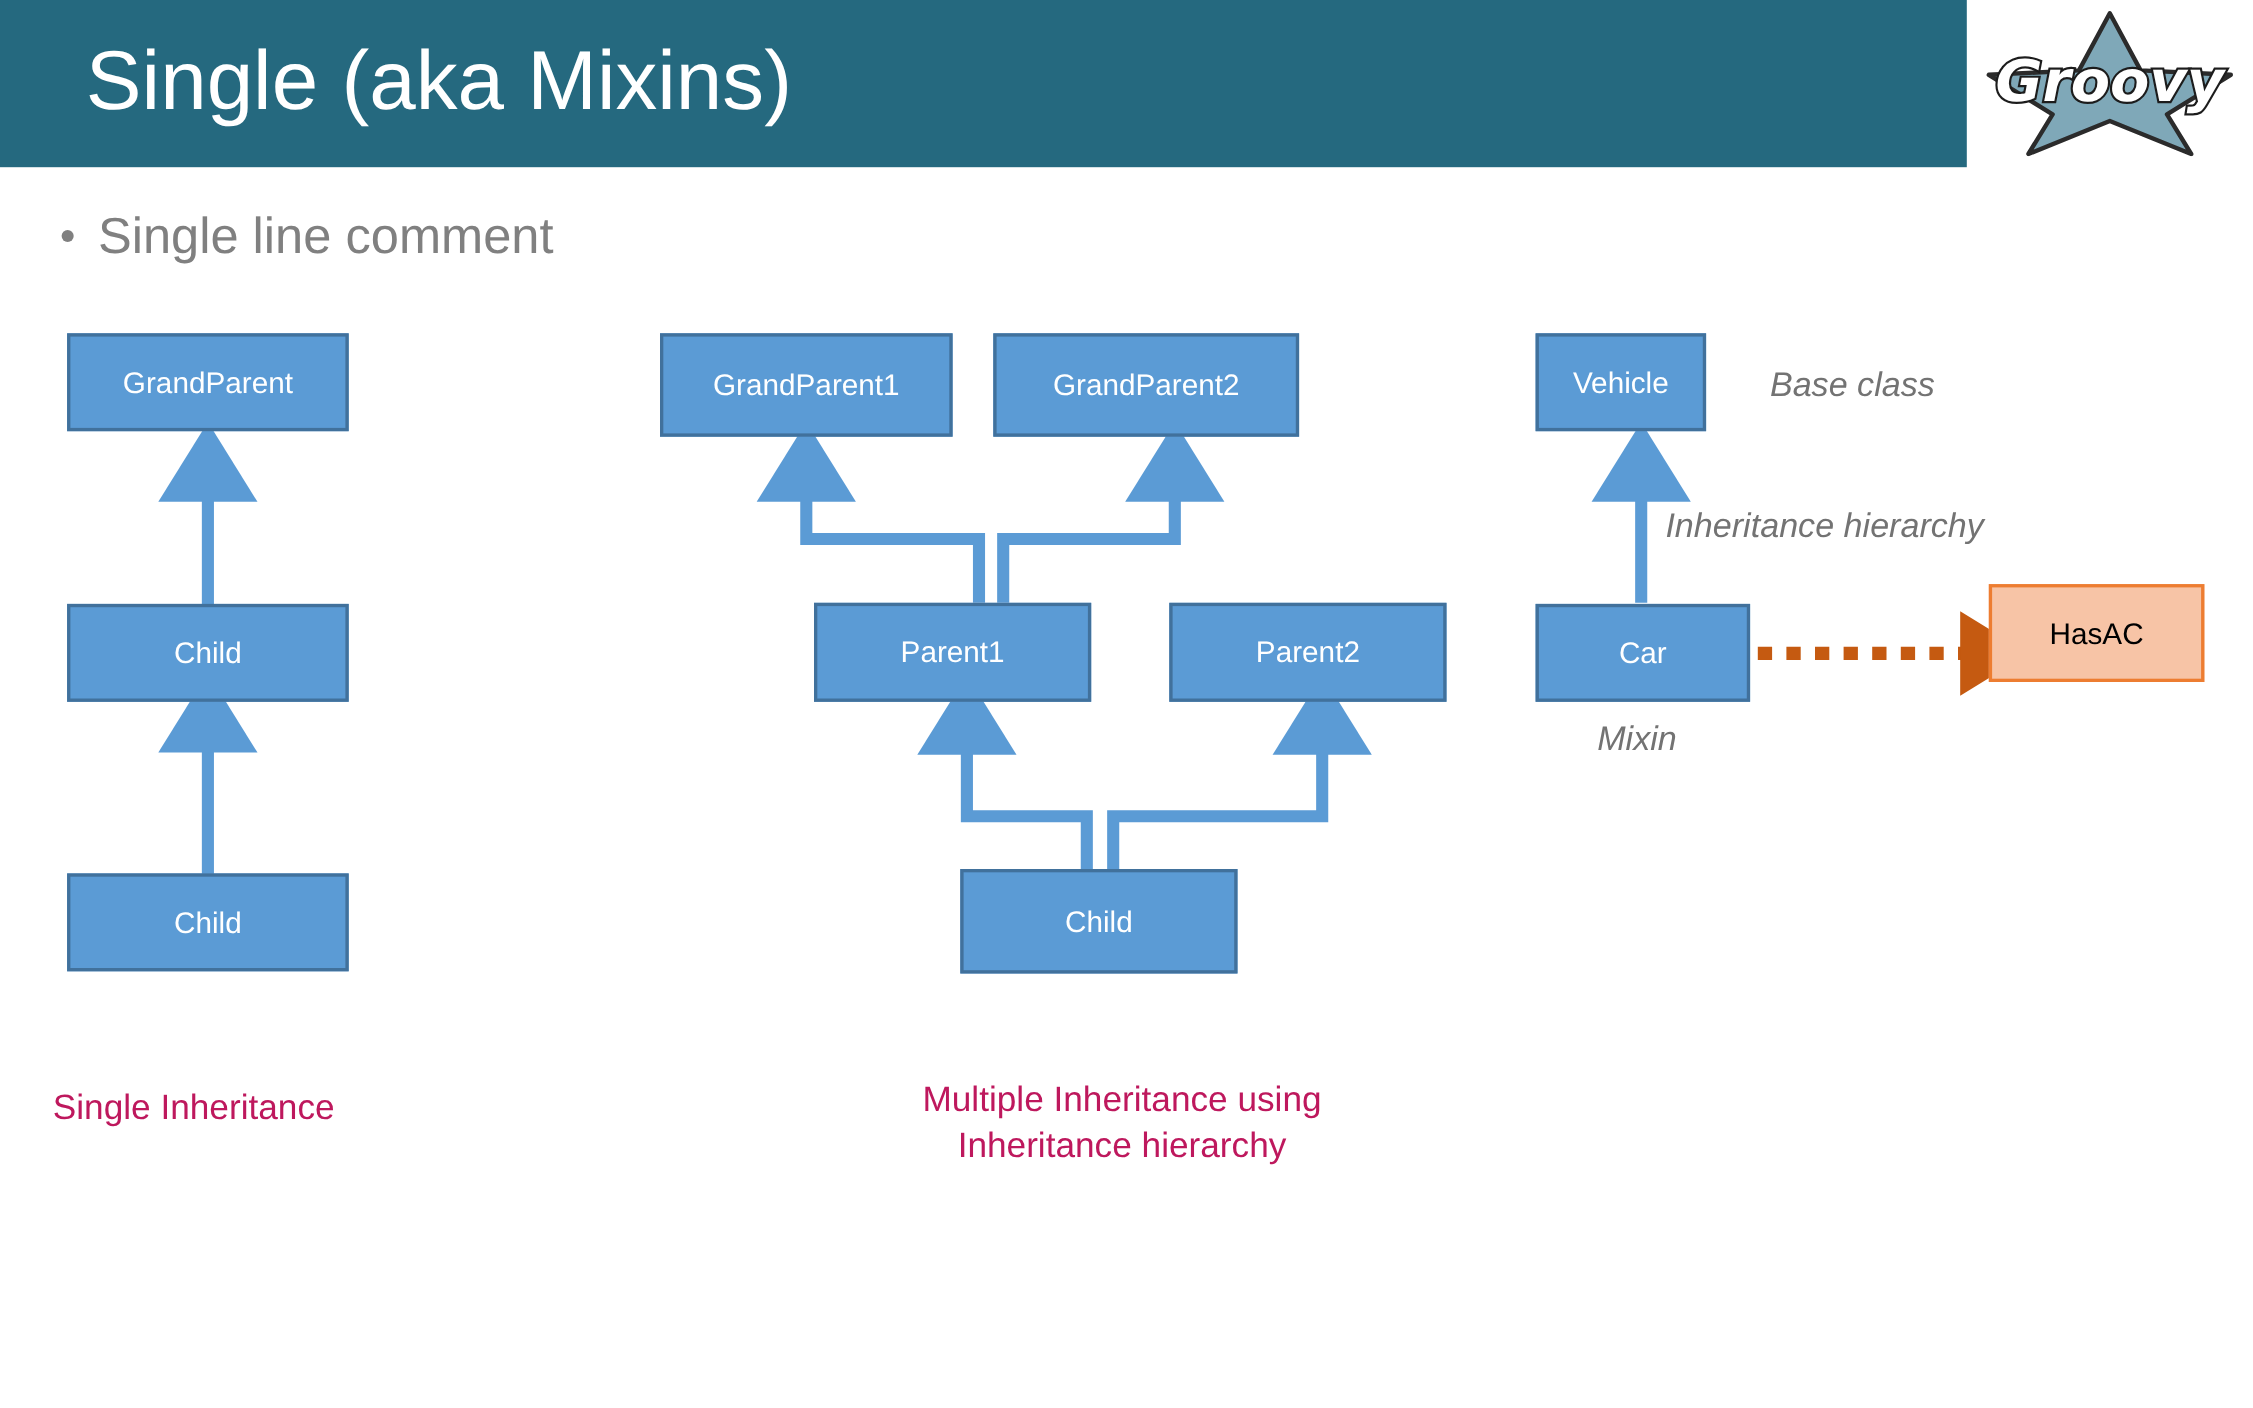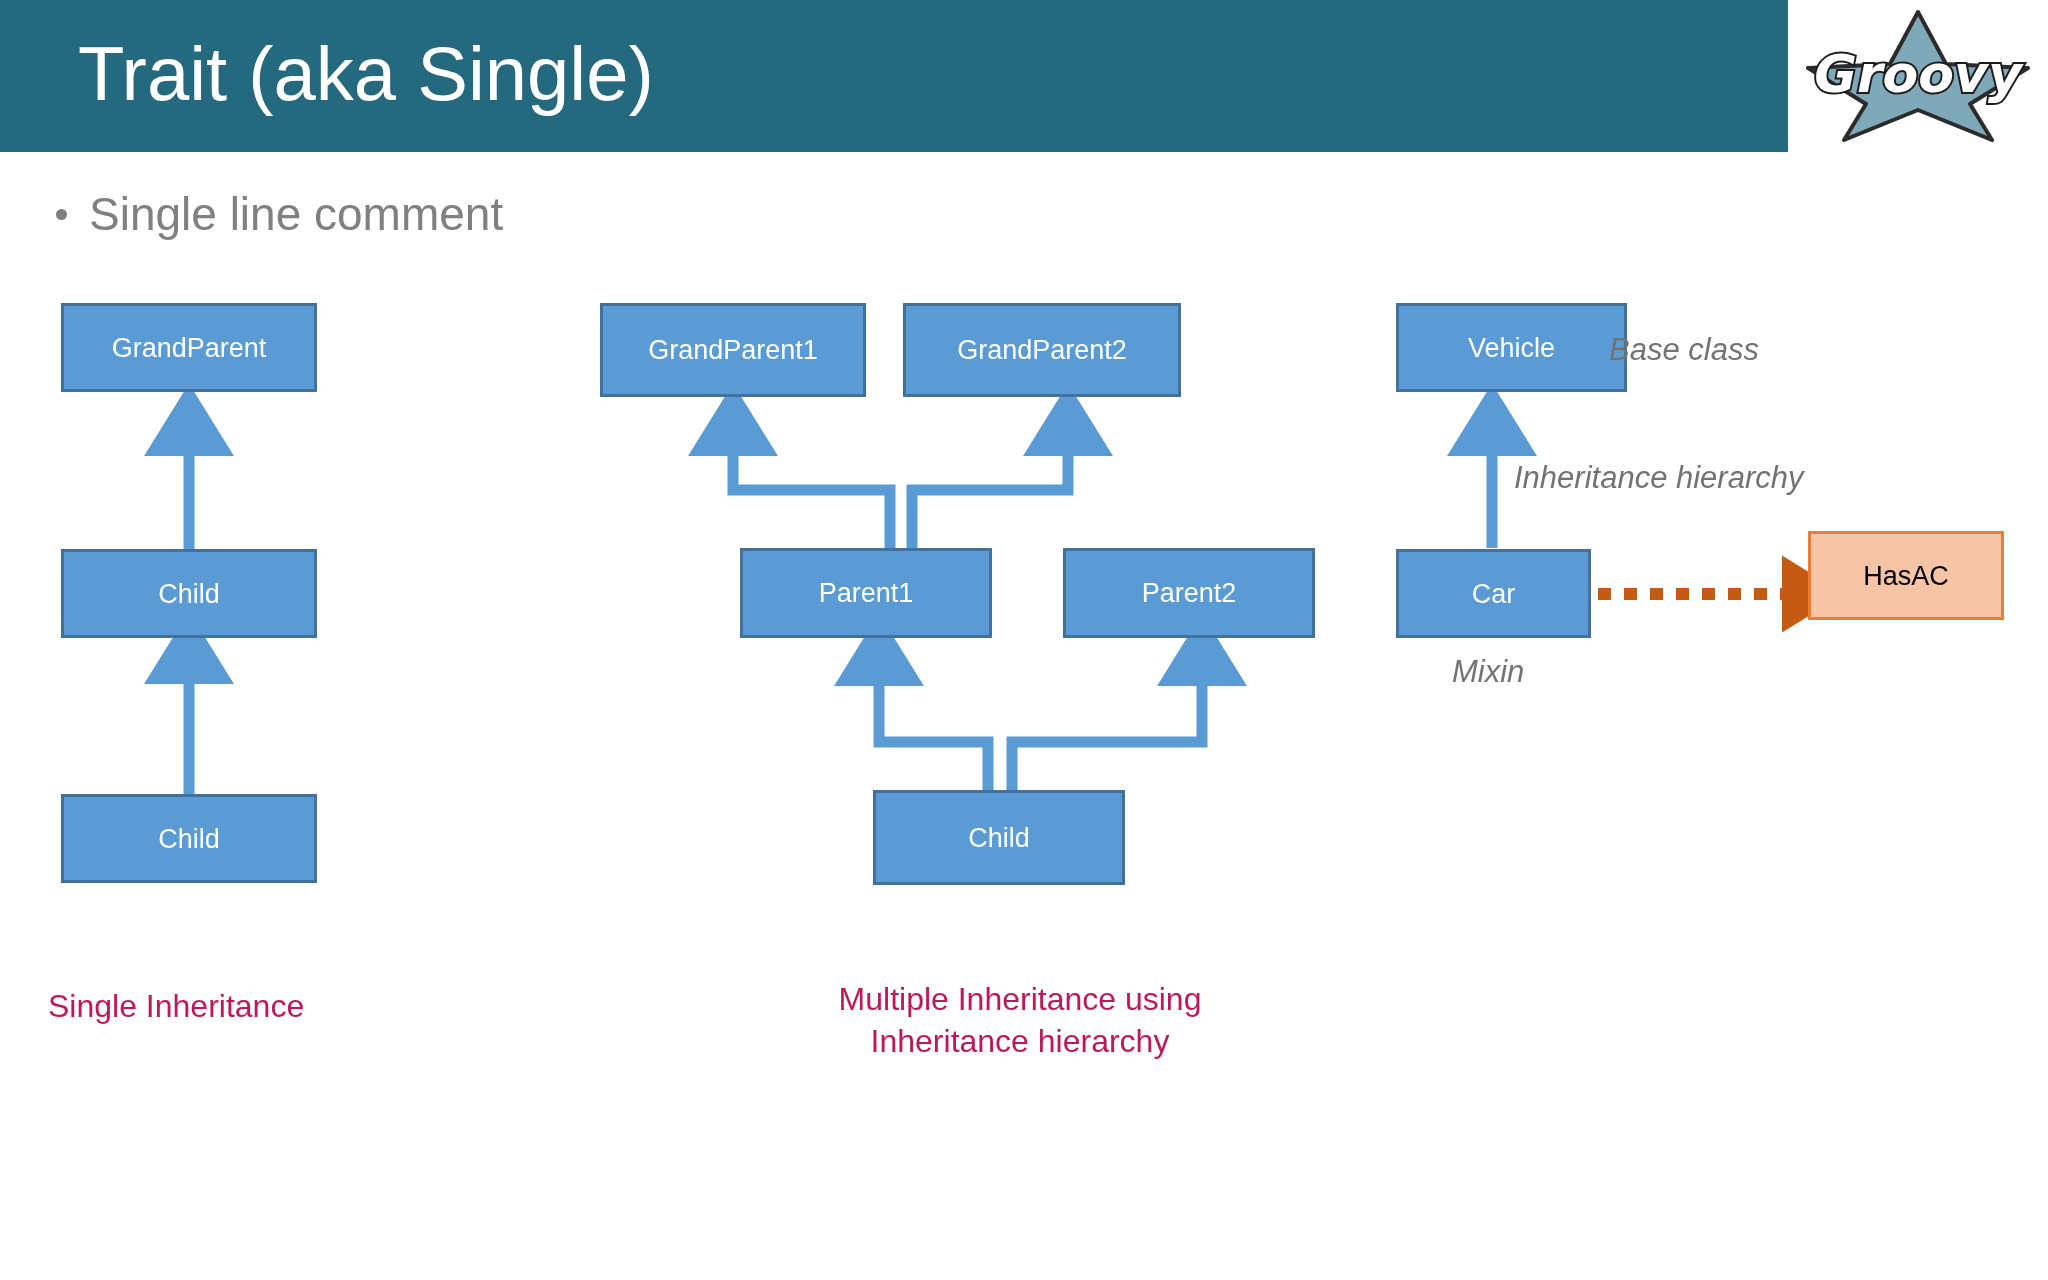--- a/index.html
+++ b/index.html
@@ -120,21 +120,21 @@
     font-style: italic;
     white-space: nowrap;
   }
 </style>
 </head>
 <body>
 
 <div id="slide">
 
   <div id="title-bar"></div>
-  <div id="slide-title">Trait (aka Single)</div>
+  <div id="slide-title">Single (aka Mixins)</div>
 
   <div id="bullet-row">
     <span id="bullet-dot"></span>
     <span id="bullet-text">Single line comment</span>
   </div>
 
   <div id="logo">
     <svg viewBox="0 0 236 136" xmlns="http://www.w3.org/2000/svg" aria-hidden="true">
       <polygon points="118,6 146,58 228,62 170,98 192,134 118,104 44,134 66,98 8,62 90,58" fill="#7fa8b8" stroke="#2b2b2b" stroke-width="4" stroke-linejoin="round"></polygon>
       <text x="118" y="86" font-family="&quot;DejaVu Sans&quot;, sans-serif" font-size="52" font-style="italic" font-weight="bold" text-anchor="middle" fill="#ffffff" stroke="#1c1c1c" stroke-width="4" paint-order="stroke">Groovy</text>
@@ -203,21 +203,21 @@
     <span>Parent2</span>
   </div>
   <div class="node" style="left:873px; top:790px; width:252px; height:95px;">
     <span>Child</span>
   </div>
   <div class="caption center" style="left:740px; top:978px; width:560px;">
     <div>Multiple Inheritance using</div>
     <div>Inheritance hierarchy</div>
   </div>
 
-  <div class="node" style="left:1396px; top:303px; width:231px; height:89px;">
+  <div class="node" style="left:1396px; top:303px; width:155px; height:89px;">
     <span>Vehicle</span>
   </div>
   <div class="node" style="left:1396px; top:549px; width:195px; height:89px;">
     <span>Car</span>
   </div>
   <div class="node orange" style="left:1808px; top:531px; width:196px; height:89px;">
     <span>HasAC</span>
   </div>
 
   <div class="annot" style="left:1609px; top:330px;">Base class</div>

